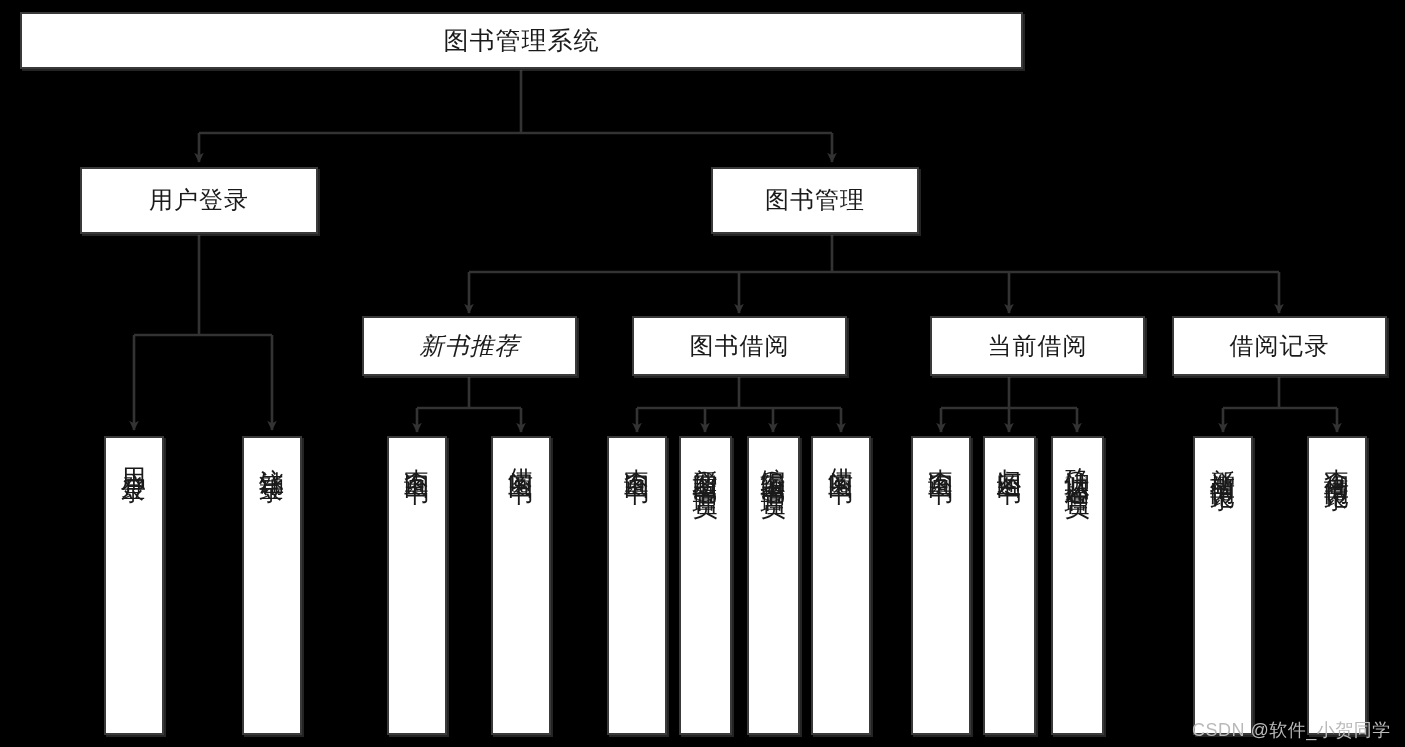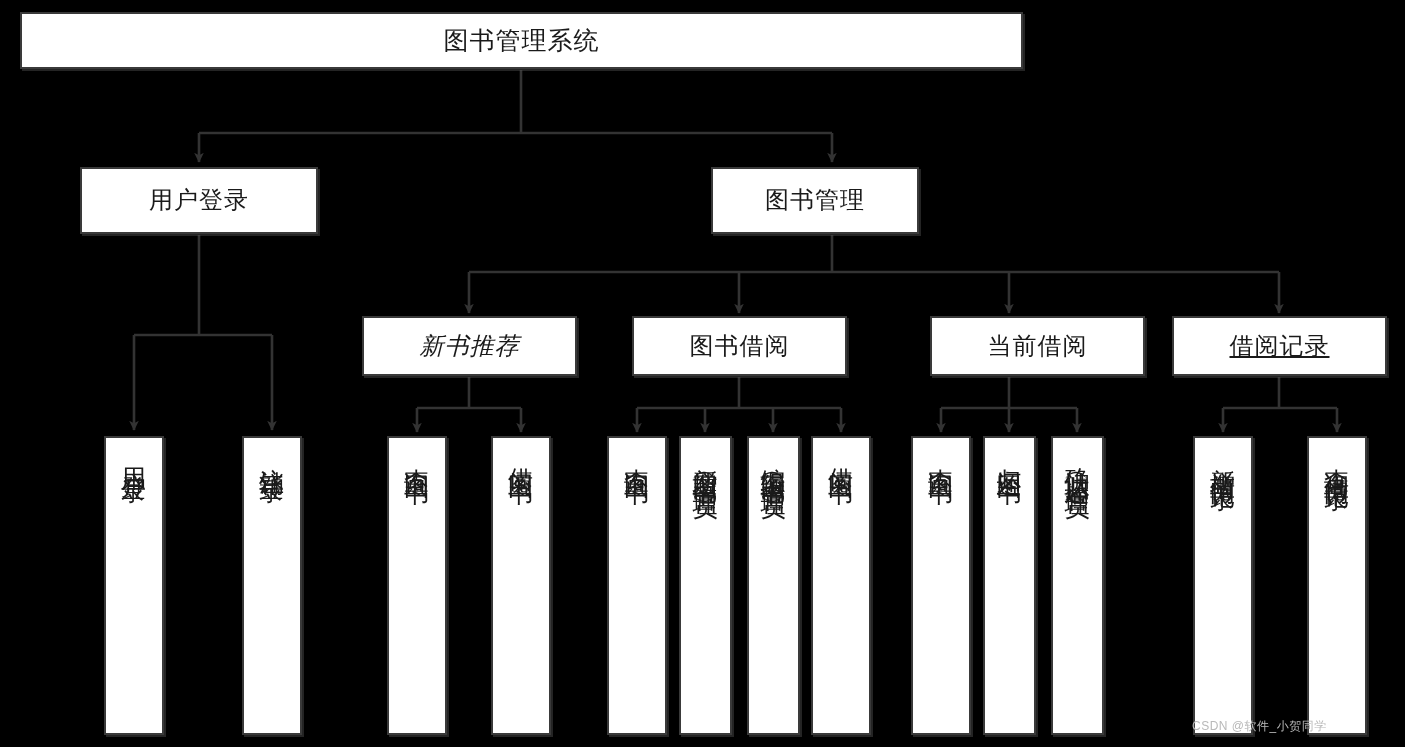--- a/index.html
+++ b/index.html
@@ -53,21 +53,21 @@
     writing-mode:vertical-rl;
     text-orientation:upright;
     font-size:25px;
     line-height:1.04;
     letter-spacing:4px;
     white-space:nowrap;
   }
   .watermark{
     position:absolute;
     z-index:5;
-    font-size:12px;
+    font-size:18px;
     color:#b9b9b9;
     letter-spacing:.5px;
     white-space:nowrap;
     pointer-events:none;
   }
 </style>
 </head>
 <body>
 
 <div id="canvas">
@@ -139,21 +139,21 @@
   </div>
 
   <div class="node h" style="left:632px;top:316px;width:215px;height:60px;">
     <span class="lbl">图书借阅</span>
   </div>
 
   <div class="node h" style="left:902px;top:316px;width:215px;height:60px;margin-left:28px;">
     <span class="lbl">当前借阅</span>
   </div>
 
-  <div class="node h" style="left:1172px;top:316px;width:215px;height:60px;text-decoration:underline;">
+  <div class="node h" style="left:1172px;top:316px;width:215px;height:60px;">
     <span class="lbl">借阅记录</span>
   </div>
 
   <div class="node v" style="left:104px;top:436px;width:60px;height:299px;">
     <span class="lbl">用户登录</span>
   </div>
 
   <div class="node v" style="left:242px;top:436px;width:60px;height:299px;">
     <span class="lbl">注销登录</span>
   </div>

